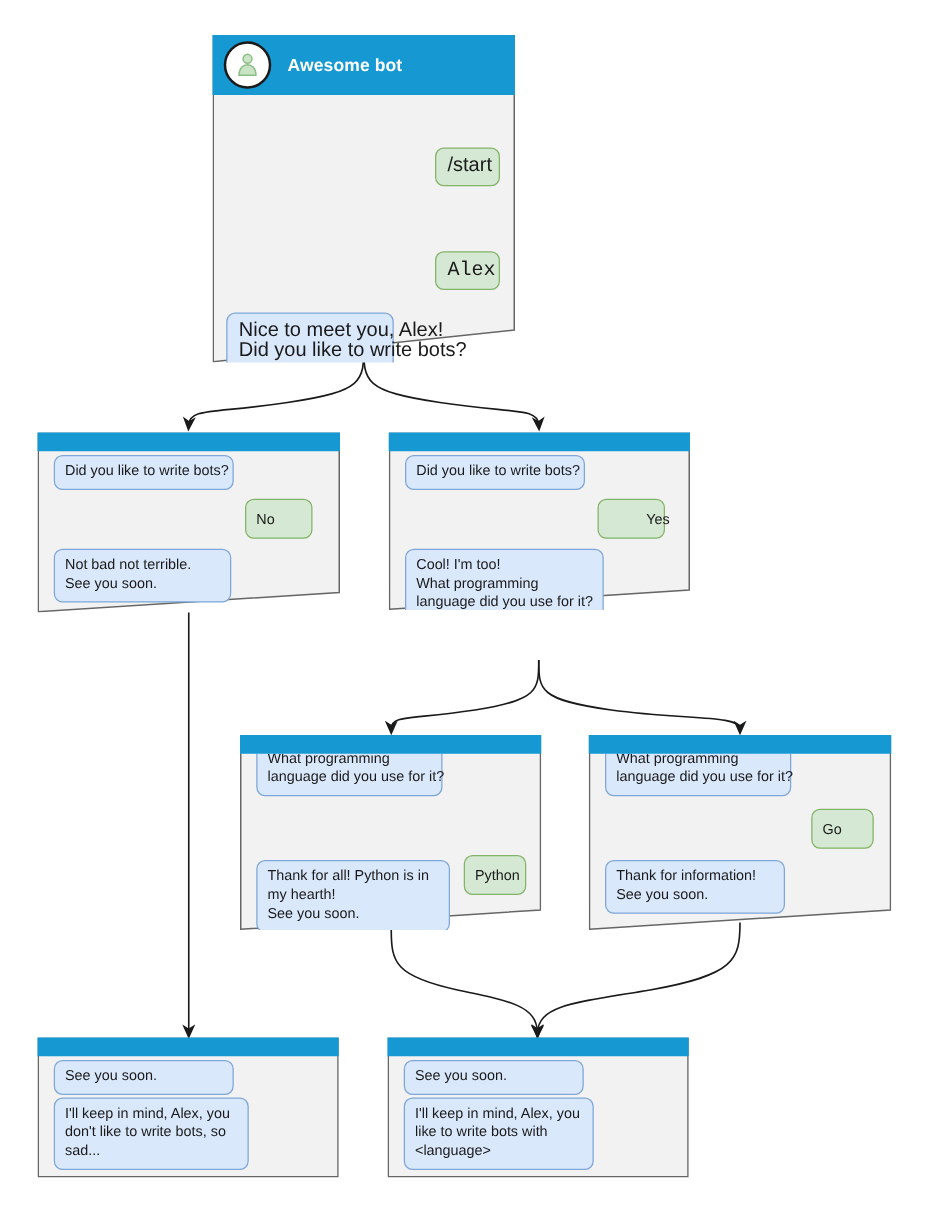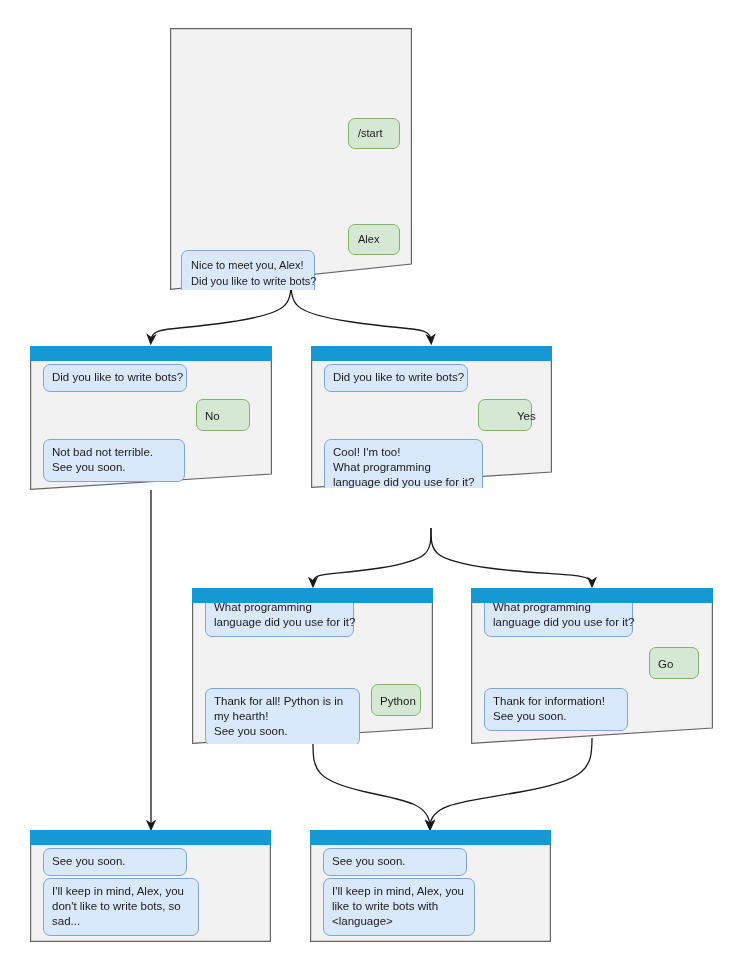--- a/index.html
+++ b/index.html
@@ -111,21 +111,21 @@
   .bubble.bot {
     background: #dae8fc;
     border: 1px solid #7ea6d8;
   }
   .bubble.user {
     background: #d5e8d4;
     border: 1px solid #82b366;
     text-align: left;
   }
   .bubble.root-text {
-    font-size: 11px;
+    font-size: 16px;
     line-height: 16px;
     padding: 6px 9px 7px 9px;
   }
 </style>
 </head>
 <body>
 
 <div id="canvas">
 
   <svg id="edges" viewBox="0 0 743 971" width="743" height="971">
@@ -150,23 +150,32 @@
 
       <path d="M592,738 C592,768 588,780 520,792 C460,802 431,804 430,826" marker-end="url(#arrow)"></path>
     </g>
   </svg>
 
   <div class="card root" style="left:170px; top:28px; width:242px; height:262px;">
     <svg class="card-skew" viewBox="0 0 242 262" preserveAspectRatio="none">
       <polygon points="0.6,0.6 241.4,0.6 241.4,236 0.6,261.4" fill="#f2f2f2" stroke="#666666" stroke-width="1.2"></polygon>
     </svg>
     <div class="card-inner">
+      <div class="card-header">
+        <div class="avatar">
+          <svg width="22" height="22" viewBox="0 0 24 24">
+            <circle cx="12" cy="6.6" r="3.9" fill="#c9e3c4" stroke="#8cbf85" stroke-width="1.3"></circle>
+            <path d="M4.6,21 C4.6,14.6 8.2,11.7 12,11.7 C15.8,11.7 19.4,14.6 19.4,21 Z" fill="#c9e3c4" stroke="#8cbf85" stroke-width="1.3"></path>
+          </svg>
+        </div>
+        <span class="card-title">Awesome bot</span>
+      </div>
       <div class="body">
         <div class="bubble user root-text" style="left:178px; top:42px; width:52px;">/start</div>
-        <div class="bubble user root-text" style="left:178px; top:148px; width:52px;">Alex</div>
+        <div class="bubble user root-text" style="left:178px; top:125px; width:52px;font-family:Liberation Mono, monospace;">Alex</div>
         <div class="bubble bot root-text" style="left:11px; top:174px; width:134px;">Nice to meet you, Alex!
 Did you like to write bots?</div>
       </div>
     </div>
   </div>
 
   <div class="card" style="left:30px; top:346px; width:242px; height:144px;">
     <svg class="card-skew" viewBox="0 0 242 144" preserveAspectRatio="none">
       <polygon points="0.6,0.6 241.4,0.6 241.4,128 0.6,143.4" fill="#f2f2f2" stroke="#666666" stroke-width="1.2"></polygon>
     </svg>

